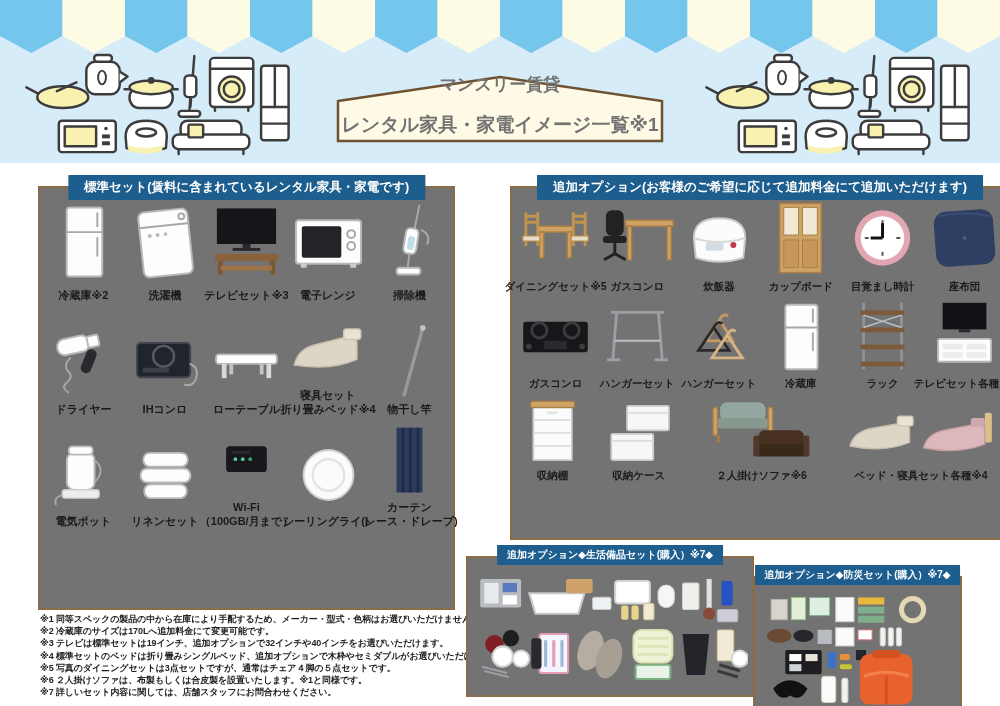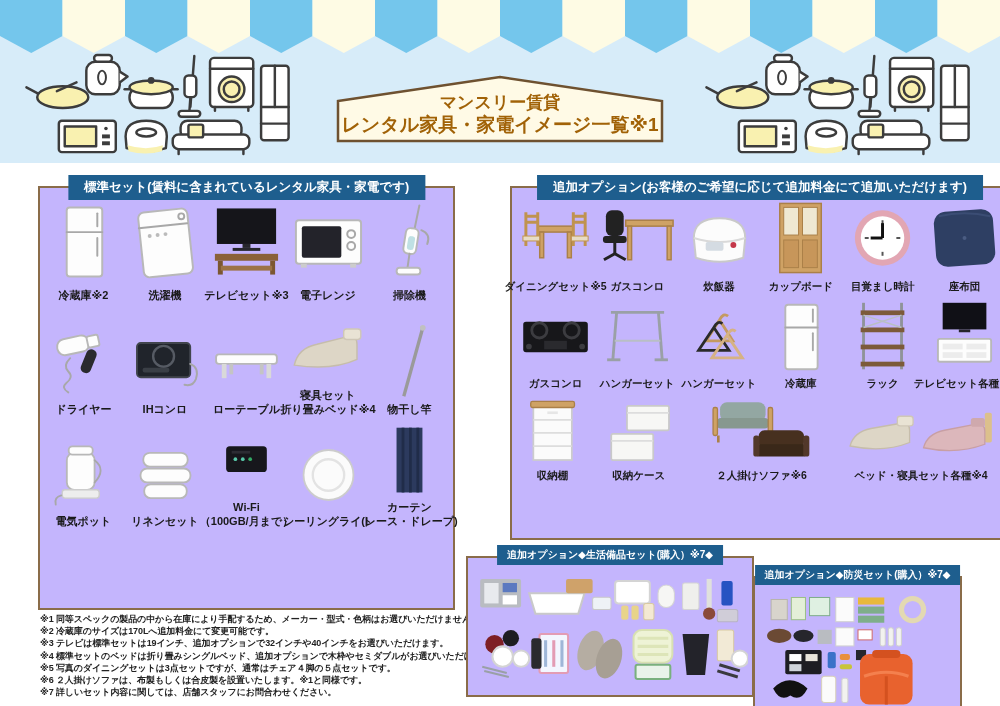--- a/index.html
+++ b/index.html
@@ -11,25 +11,25 @@
   body{font-family:"Liberation Sans","DejaVu Sans",sans-serif;background:#fff;position:relative;overflow:hidden;}
   .page{position:absolute;inset:0;background:#fff;}
   
   .banner{position:absolute;left:0;top:0;width:1000px;height:163px;background:var(--banner-bg);}
   #awning{position:absolute;left:0;top:0;width:1000px;height:54px;}
   .cluster{position:absolute;top:50px;width:272px;height:108px;}
   .cluster.left{left:22px;}
   .cluster.right{left:702px;}
   .plaque{position:absolute;left:330px;top:74px;width:340px;height:70px;}
   .plaque svg{position:absolute;inset:0;width:100%;height:100%;}
-  .plaque-text{position:absolute;inset:0;display:flex;flex-direction:column;align-items:center;justify-content:flex-end;padding-bottom:7px;color:#a16207;}
+  .plaque-text{position:absolute;inset:0;display:flex;flex-direction:column;align-items:center;justify-content:flex-end;padding-bottom:7px;color:#737373;gap:18px;}
   .plaque-text .t1{font-size:17px;font-weight:bold;line-height:1.25;}
   .plaque-text .t2{font-size:19px;font-weight:bold;line-height:1.25;}
   
-  .box{position:absolute;background:#c4b5fd;border:2px solid var(--border-brown);}
+  .box{position:absolute;background:#737373;border:2px solid var(--border-brown);}
   .band{position:absolute;top:-13px;left:50%;transform:translateX(-50%);background:var(--band);color:#fff;
         font-weight:bold;font-size:12.5px;line-height:1;padding:6px 16px;white-space:nowrap;}
   .band.small{font-size:10px;padding:5px 10px;}
   .std{left:38px;top:186px;width:417px;height:424px;}
   .opt{left:462px;top:186px;width:500px;height:354px;margin-left:48px;}
   .grid{position:absolute;inset:10px 4px 4px 4px;display:flex;flex-direction:column;}
   .row{display:flex;justify-content:space-between;align-items:flex-end;}
   figure.cell{display:flex;flex-direction:column;align-items:center;justify-content:flex-end;overflow:visible;}
   .cell .img{width:100%;display:flex;align-items:center;justify-content:center;}
   .cell svg{width:100%;height:100%;}

